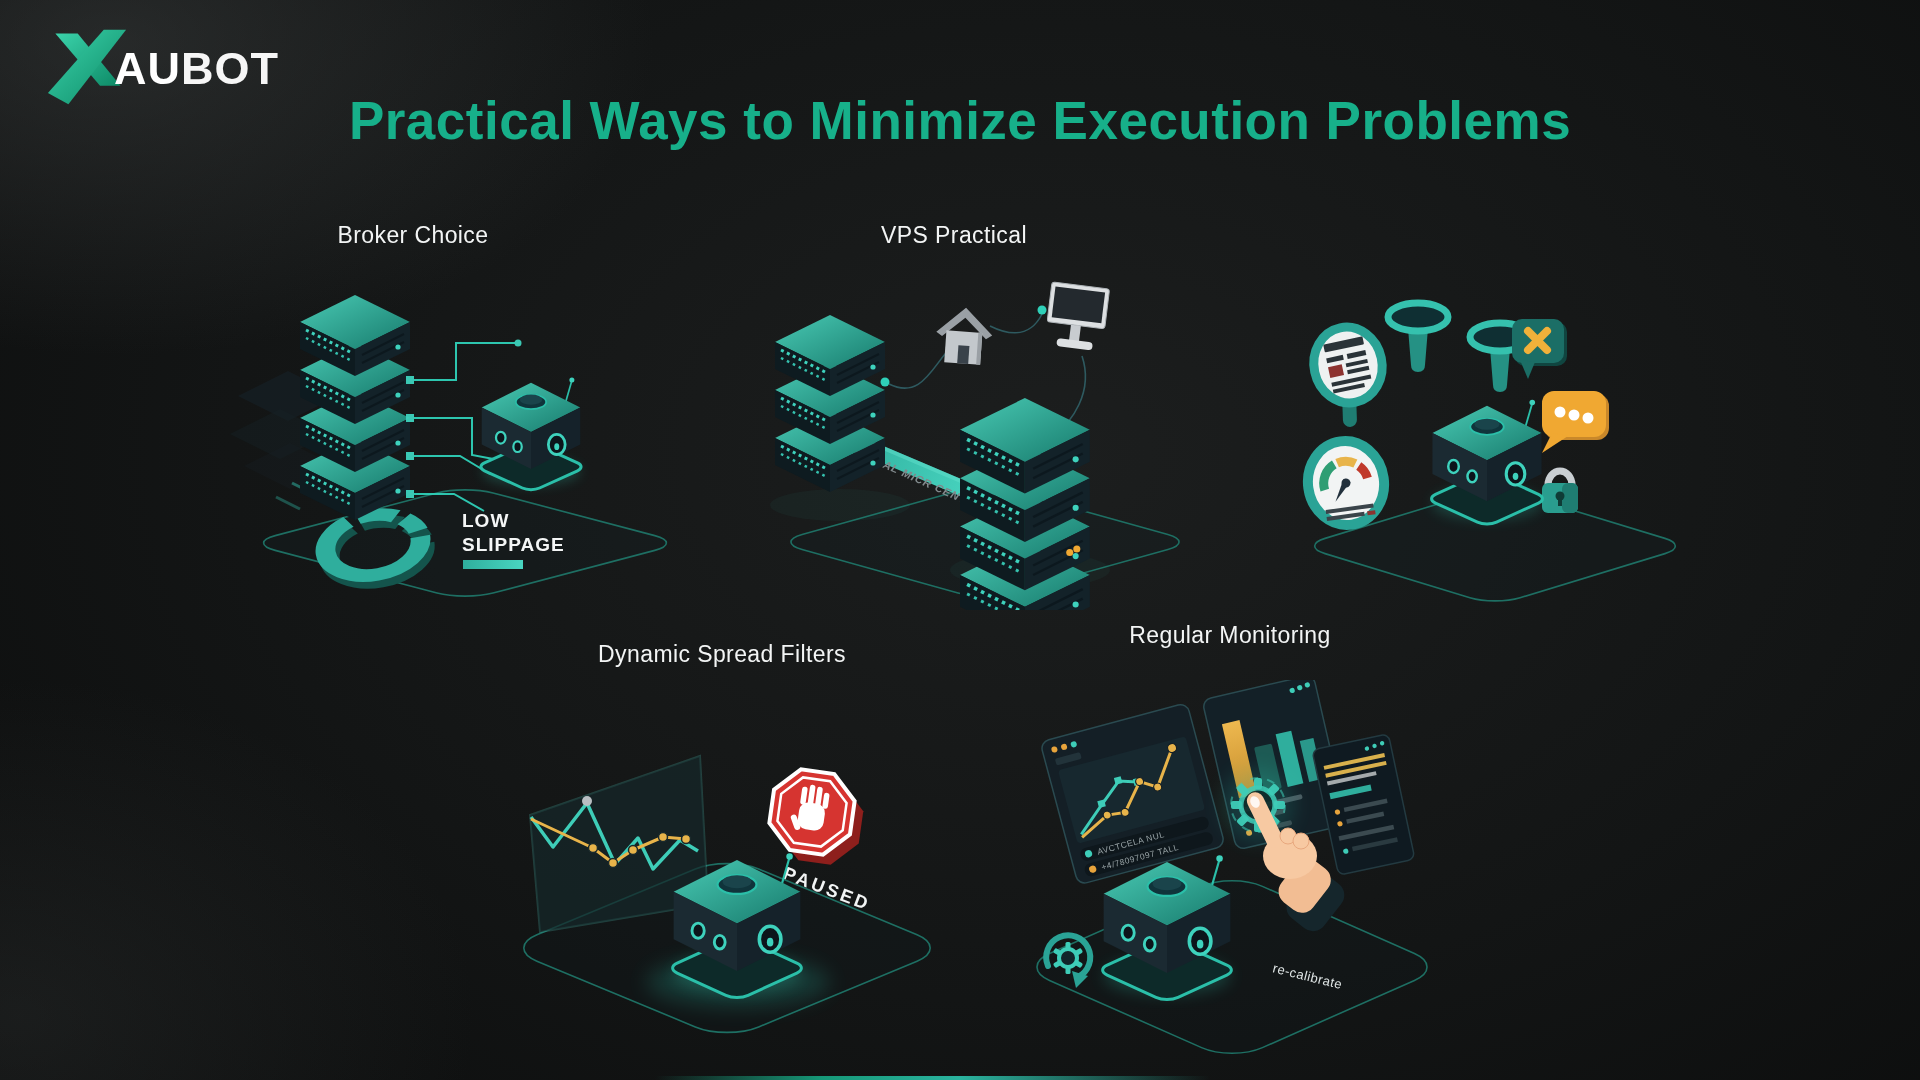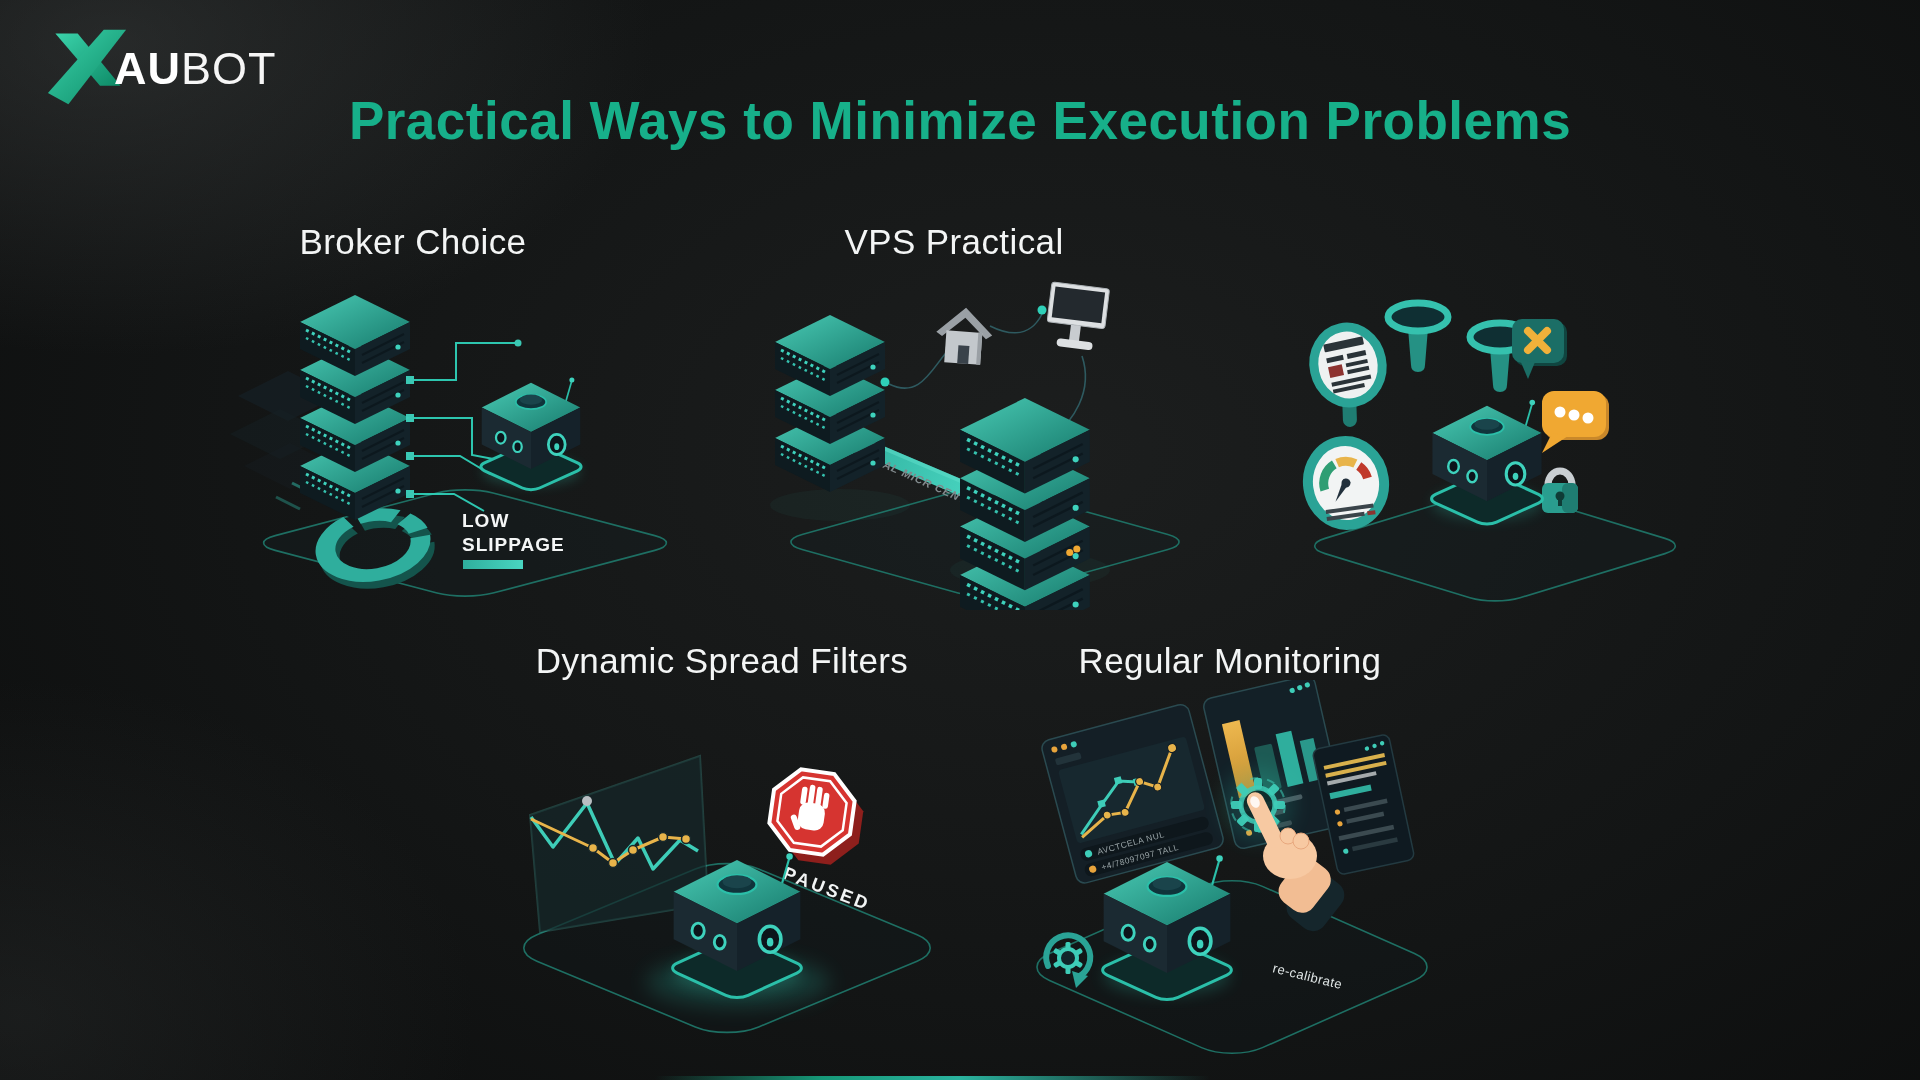--- a/index.html
+++ b/index.html
@@ -8,28 +8,28 @@
     font-family:"Liberation Sans",sans-serif;
     background:
       radial-gradient(900px 520px at 6% 4%, rgba(72,76,76,.42), transparent 60%),
       radial-gradient(760px 560px at 1% 94%, rgba(58,62,62,.30), transparent 60%),
       radial-gradient(1500px 1000px at 55% 42%, #1c1e1e 0%, #131515 55%, #0b0c0c 100%);
   }
   .logo{position:absolute;left:46px;top:28px;display:flex;align-items:center;}
   .logo svg{display:block;}
   .logo-text{font-size:45px;color:#ffffff;letter-spacing:1px;margin-left:-14px;line-height:1;}
   .logo-text b{font-weight:700;text-align:right;}
-  .logo-text span{font-weight:400;opacity:.96;}
+  .logo-text span{font-weight:700;opacity:.96;}
   .title{
     position:absolute;left:960px;top:90px;transform:translateX(-50%);
     color:#17b08a;font-size:53px;font-weight:700;letter-spacing:.5px;white-space:nowrap;
   }
   .label{
     position:absolute;transform:translateX(-50%);
-    color:#f3f5f5;font-size:35px;font-weight:400;letter-spacing:.4px;white-space:nowrap;
+    color:#f3f5f5;font-size:23px;font-weight:400;letter-spacing:.4px;white-space:nowrap;
   }
   .ill{position:absolute;}
   svg text{font-family:"Liberation Sans",sans-serif;}
   .bottom-bar{
     position:absolute;left:655px;bottom:0;width:555px;height:4px;opacity:.85;
     background:linear-gradient(90deg, rgba(12,107,92,0), #17b08a 30%, #2fd0b8 55%, rgba(12,107,92,0));
   }
 </style>
 </head>
 <body>
@@ -103,21 +103,21 @@
       <polygon points="62,2 86,2 24,82 2,70" fill="url(#logoGrad)"></polygon>
     </svg>
     <div class="logo-text"><b>AU</b><span>BOT</span></div>
   </div>
 
   <div class="title">Practical Ways to Minimize Execution Problems</div>
 
   <div class="label" style="left:413px;top:222px">Broker Choice</div>
   <div class="label" style="left:954px;top:222px">VPS Practical</div>
   <div class="label" style="left:722px;top:641px">Dynamic Spread Filters</div>
-  <div class="label" style="left:1230px;top:641px">Regular Monitoring</div>
+  <div class="label" style="left:1230px;top:622px">Regular Monitoring</div>
 
   <svg class="ill" style="left:230px;top:285px" width="460" height="330" viewBox="0 0 460 330">
     <g transform="translate(235,258) scale(2.2,0.58) rotate(45)">
       <rect x="-70" y="-70" width="140" height="140" rx="18" fill="rgba(20,32,34,.38)" stroke="#1e6f63" stroke-width="1.6" vector-effect="non-scaling-stroke"></rect>
     </g>
 
     <polygon points="58,86 108,111 58,136 8,111" fill="#161f24" opacity=".75"></polygon>
     <polygon points="50,124 100,149 50,174 0,149" fill="#161f24" opacity=".5"></polygon>
     <polygon points="60,158 106,181 60,204 14,181" fill="#161f24" opacity=".35"></polygon>
     <line x1="62" y1="198" x2="92" y2="213" stroke="#2fae9d" stroke-width="3" opacity=".55"></line>

